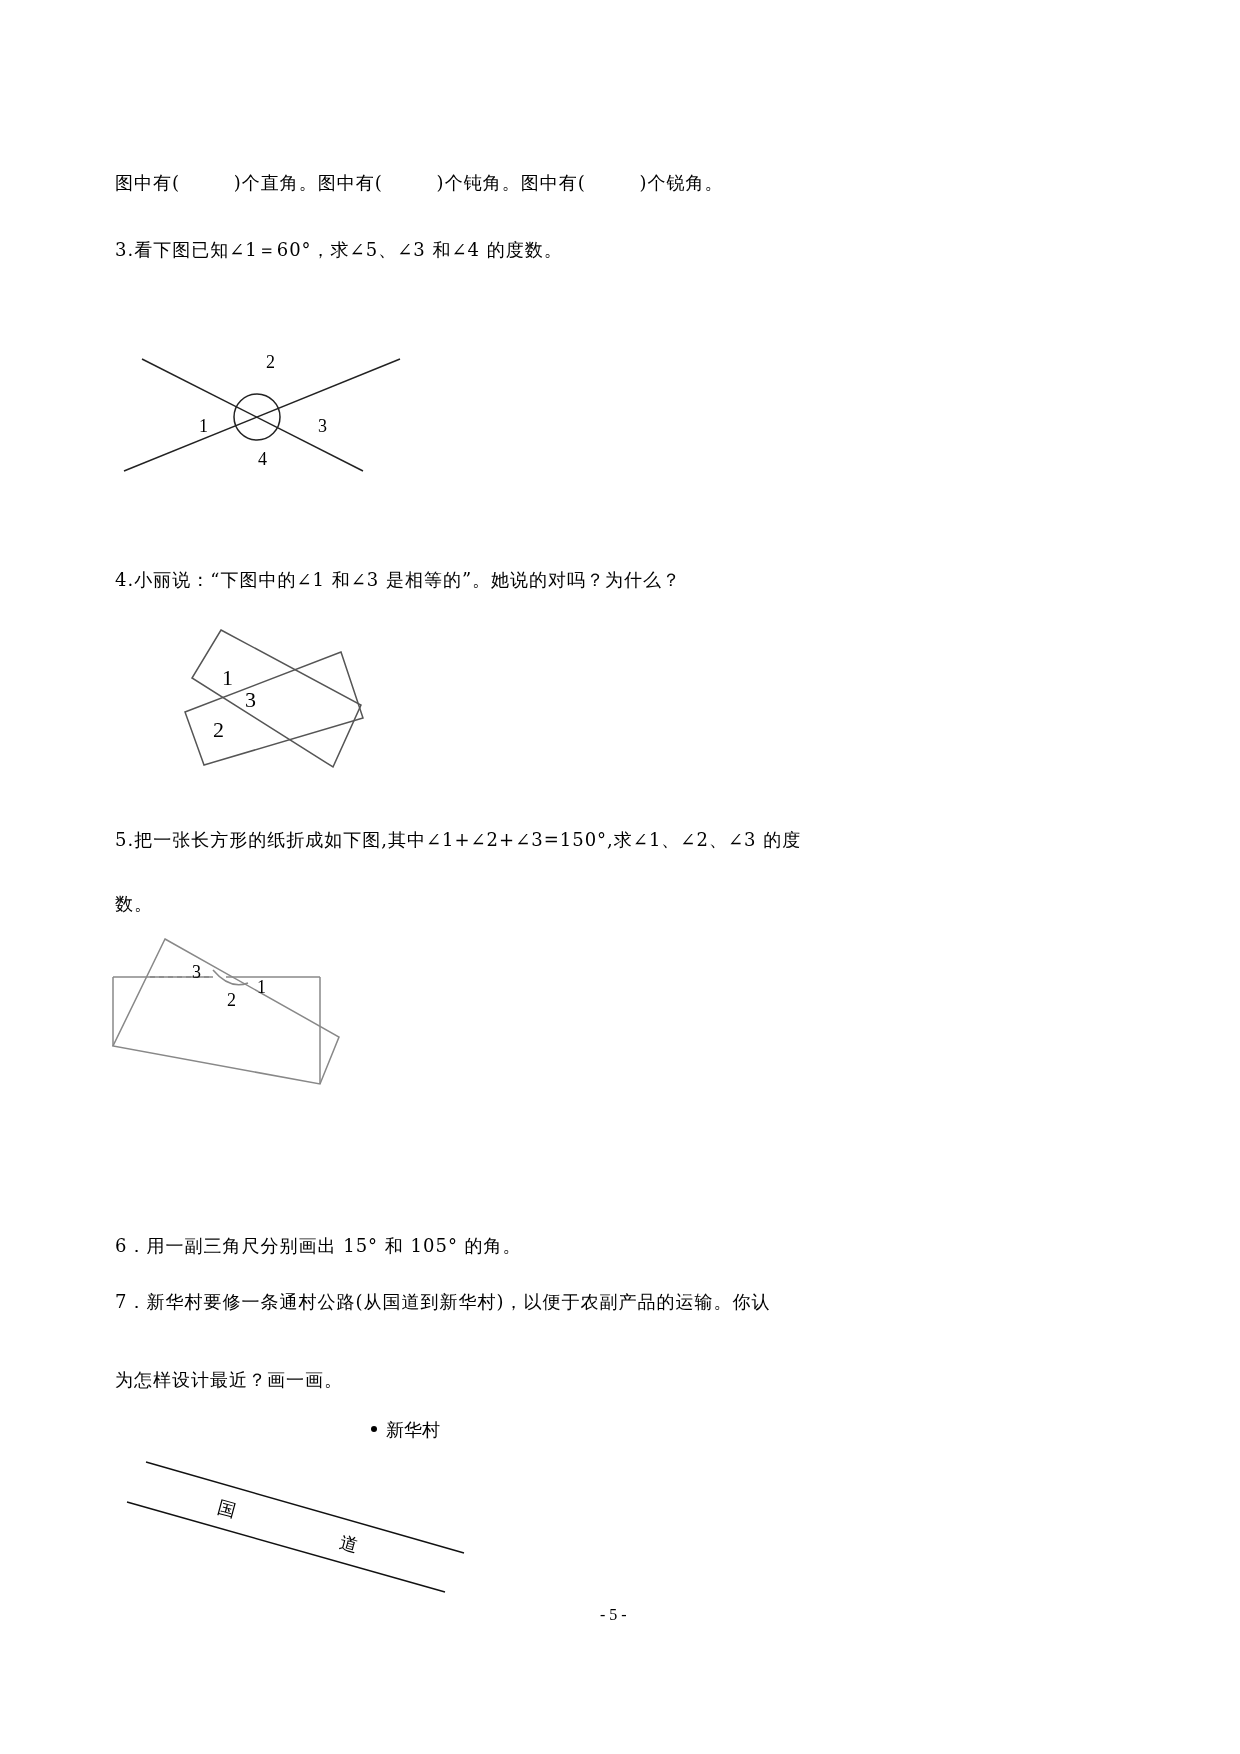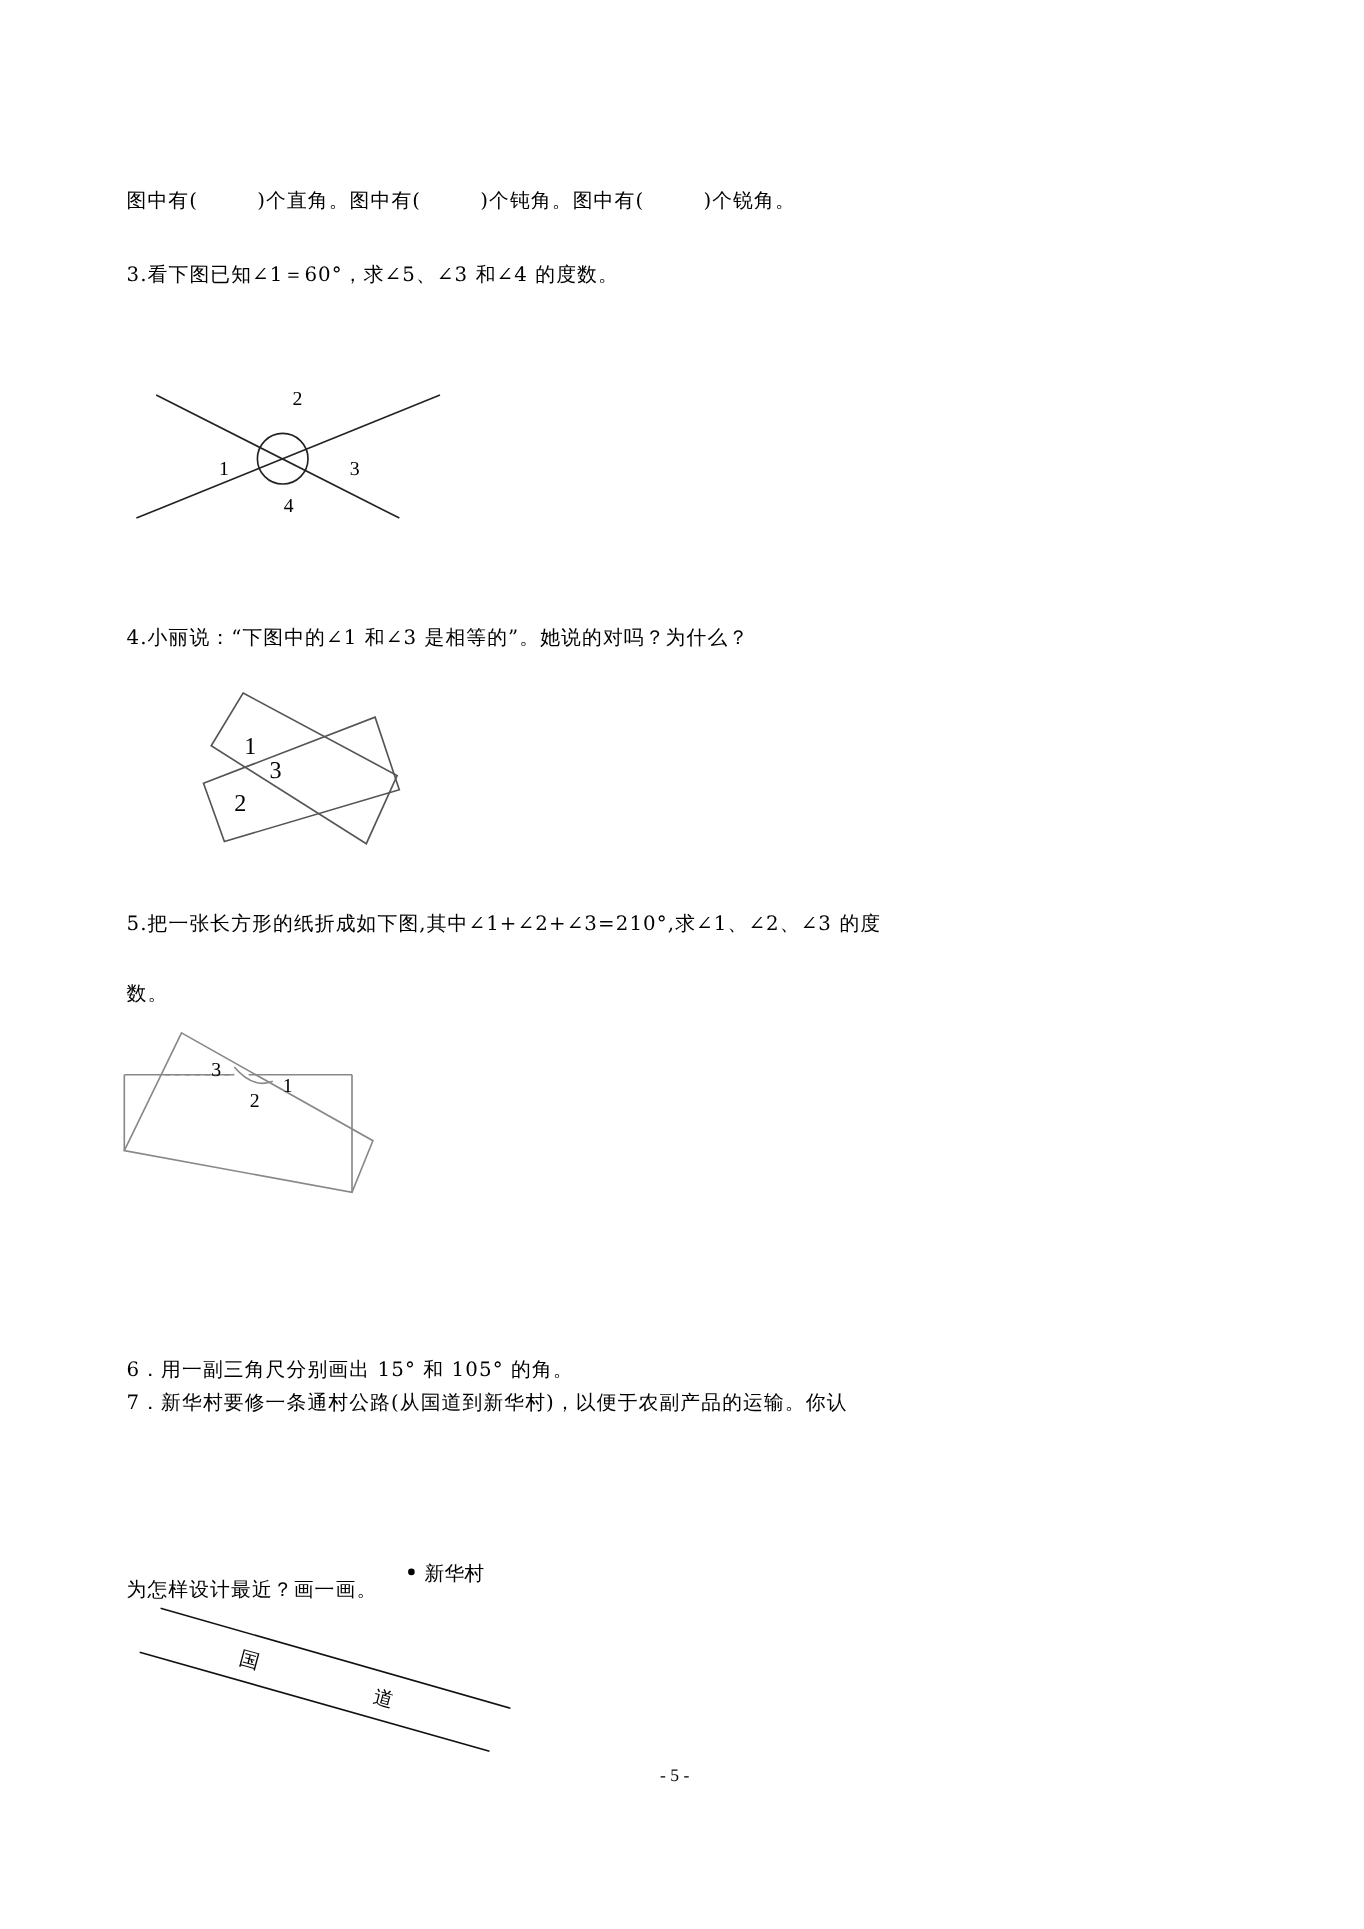--- a/index.html
+++ b/index.html
@@ -29,40 +29,40 @@
 <div class="line" style="top:562px">4.小丽说：“下图中的∠1 和∠3 是相等的”。她说的对吗？为什么？</div>
 
 <svg class="fig" width="1240" height="1754">
   <polygon points="221,630 361,705 333,767 192,678" fill="none" stroke="#555" stroke-width="1.5"></polygon>
   <polygon points="185,712 341,652 363,718 204,765" fill="none" stroke="#555" stroke-width="1.5"></polygon>
   <text class="lbl" x="222" y="685" fill="#a0602a" style="font-size:22px">1</text>
   <text class="lbl" x="245" y="707" style="font-size:22px">3</text>
   <text class="lbl" x="213" y="737" style="font-size:22px">2</text>
 </svg>
 
-<div class="line" style="top:822px">5.把一张长方形的纸折成如下图,其中∠1+∠2+∠3=210°,求∠1、∠2、∠3 的度</div>
+<div class="line" style="top:822px">5.把一张长方形的纸折成如下图,其中∠1+∠2+∠3=150°,求∠1、∠2、∠3 的度</div>
 <div class="line" style="top:886px">数。</div>
 
 <svg class="fig" width="1240" height="1754">
   <line x1="113" y1="977" x2="211" y2="977" stroke="#888" stroke-width="1.5"></line>
   <line x1="211" y1="977" x2="213" y2="977" stroke="#888" stroke-width="1.5" stroke-dasharray="5,4"></line>
   <line x1="150" y1="977" x2="211" y2="977" stroke="#888" stroke-width="1.5" stroke-dasharray="5,4"></line>
   <line x1="226" y1="977" x2="320" y2="977" stroke="#888" stroke-width="1.5"></line>
   <line x1="320" y1="977" x2="320" y2="1084" stroke="#888" stroke-width="1.5"></line>
   <line x1="113" y1="977" x2="113" y2="1046" stroke="#888" stroke-width="1.5"></line>
   <polygon points="165,939 339,1037 320,1084 113,1046" fill="none" stroke="#888" stroke-width="1.5"></polygon>
   <path d="M213,970 Q230,990 248,983" fill="none" stroke="#888" stroke-width="1.5"></path>
   <text class="lbl" x="192" y="978">3</text>
   <text class="lbl" x="257" y="993">1</text>
   <text class="lbl" x="227" y="1006">2</text>
 </svg>
 
 <div class="line" style="top:1228px">6．用一副三角尺分别画出 15° 和 105° 的角。</div>
-<div class="line" style="top:1258px">7．新华村要修一条通村公路(从国道到新华村)，以便于农副产品的运输。你认</div>
-<div class="line" style="top:1428px">为怎样设计最近？画一画。</div>
+<div class="line" style="top:1284px">7．新华村要修一条通村公路(从国道到新华村)，以便于农副产品的运输。你认</div>
+<div class="line" style="top:1362px">为怎样设计最近？画一画。</div>
 
 <svg class="fig" width="1240" height="1754">
   <circle cx="374" cy="1429" r="3" fill="#000"></circle>
   <text x="386" y="1436" style="font-size:18px;font-family:'DejaVu Sans',sans-serif">新华村</text>
   <line x1="146" y1="1462" x2="464" y2="1553" stroke="#111" stroke-width="1.5"></line>
   <line x1="127" y1="1502" x2="445" y2="1592" stroke="#111" stroke-width="1.5"></line>
   <text x="218" y="1515" style="font-size:18px" transform="rotate(15 227 1508)">国</text>
   <text x="340" y="1550" style="font-size:18px" transform="rotate(15 349 1543)">道</text>
 </svg>
 

